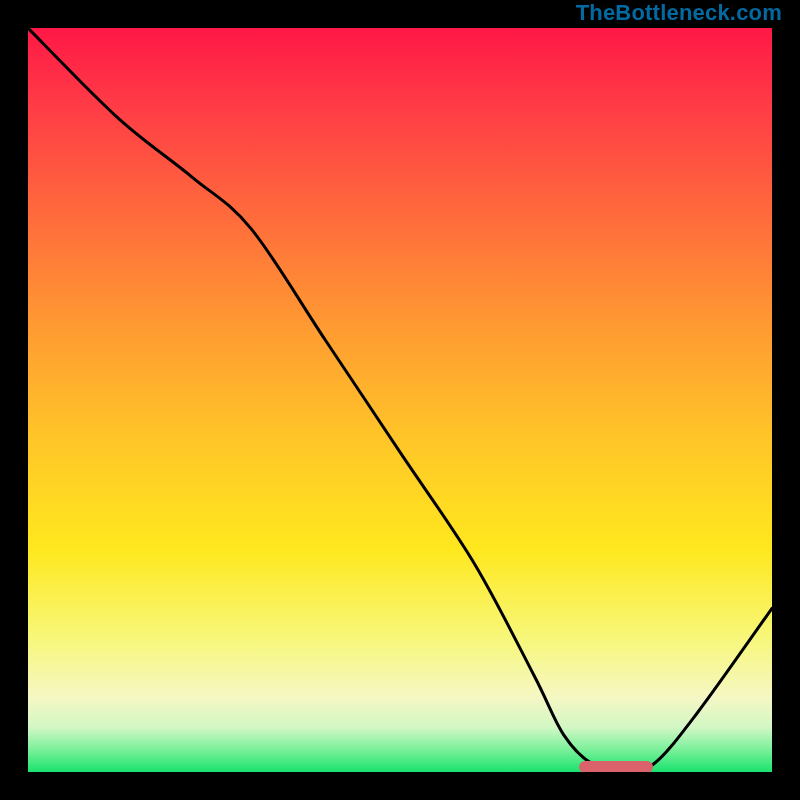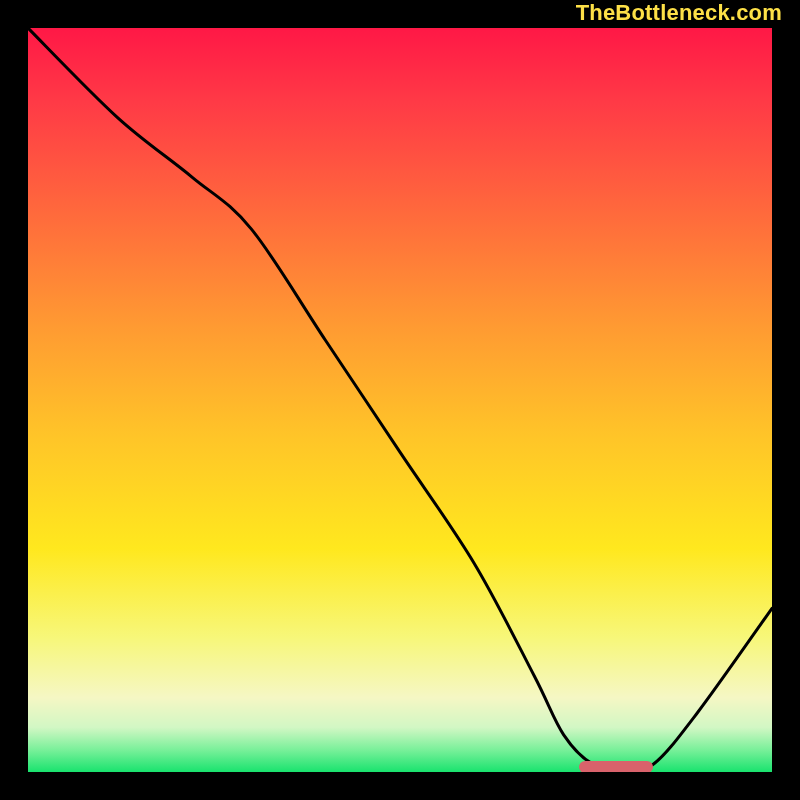--- a/index.html
+++ b/index.html
@@ -16,21 +16,21 @@
     top: 0;
     left: 0;
     width: 800px;
     height: 800px;
     background: #000;
   }
   .watermark {
     position: absolute;
     top: 0px;
     right: 18px;
-    color: #fde047;
+    color: #0369a1;
     font-size: 22px;
     font-weight: 600;
     letter-spacing: 0.2px;
     z-index: 10;
   }
   .plot-area {
     position: absolute;
     left: 28px;
     top: 28px;
     width: 744px;

